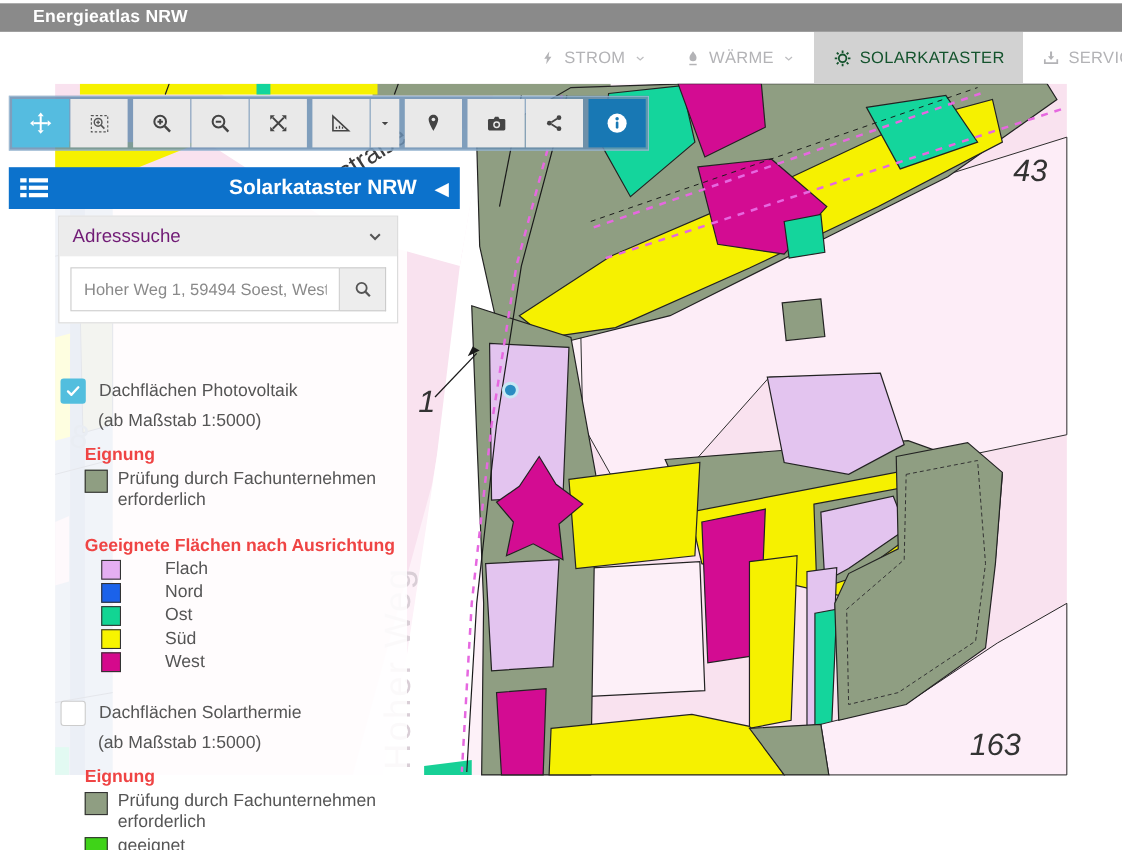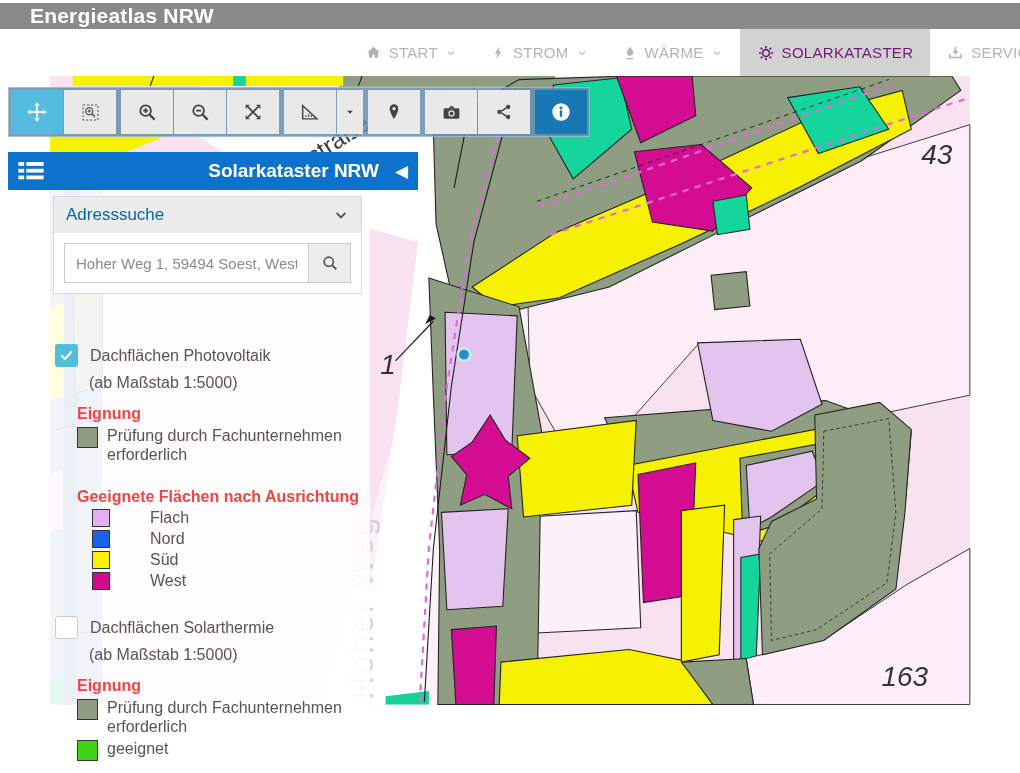--- a/index.html
+++ b/index.html
@@ -2,29 +2,29 @@
 <html><head>
 <meta charset="utf-8">
 <style>
   * { margin:0; padding:0; box-sizing:border-box; }
   html,body { width:1020px; height:773px; overflow:hidden; }
   body { font-family:"Liberation Sans","DejaVu Sans",sans-serif; position:relative; background:#fff; }
 
   
   .topbar { position:absolute; left:0; top:3px; width:1020px; height:26px; background:#8a8a8a;
             display:flex; align-items:center; padding-left:30px; }
-  .topbar .title { color:#fff; font-size:21px; font-weight:bold; letter-spacing:.2px; }
+  .topbar .title { color:#fff; font-size:16px; font-weight:bold; letter-spacing:.2px; }
 
   
   .navbar { position:absolute; left:0; top:29px; width:1020px; height:47px; background:#fff; overflow:hidden; }
   .nav-menu { display:flex; justify-content:flex-end; align-items:stretch; height:100%; margin-right:-36px; }
   .nav-item { display:flex; align-items:center; gap:7px; padding:0 17px; color:#b3b3b6; font-size:15px;
               letter-spacing:.3px; cursor:pointer; white-space:nowrap; }
   .nav-item svg { flex:0 0 auto; }
-  .nav-item.active { background:#d2d2d2; color:#701a75; }
+  .nav-item.active { background:#d2d2d2; color:#14532d; }
   .nav-caret { opacity:.85; }
 
   
   .map-wrap { position:absolute; left:0; top:76px; width:1020px; height:697px; }
   .map-wrap svg.map { display:block; }
   text.parcel { font-style:italic; fill:#333; }
 
   
   .toolbar { position:absolute; left:8px; top:87px; display:flex; gap:5px; padding:3px;
              background:rgba(104,141,176,.85); box-shadow:inset 0 0 0 1px rgba(190,215,235,.55); }
@@ -38,21 +38,21 @@
   
   .panel-header { position:absolute; left:8px; top:152px; width:410px; height:38px; background:#0c72cc;
                   display:flex; align-items:center; padding:0 10px; color:#fff; }
   .panel-title { flex:1; text-align:right; font-size:19px; font-weight:bold; }
   .collapse-btn { margin-left:16px; font-size:17px; color:#fff; background:none; border:none; cursor:pointer; line-height:1; }
   .panel-body { position:absolute; left:45px; top:190px; width:325px; height:583px;
                 background:rgba(255,255,255,.88); padding:6px 8px 0 8px; color:#555; font-size:16px; }
 
   .search-card { border:1px solid #d9d9d9; background:#fff; }
   .search-card-header { background:#ececec; height:36px; display:flex; align-items:center;
-                        justify-content:space-between; padding:4px 12px; font-size:17px; color:#0369a1; cursor:pointer; }
+                        justify-content:space-between; padding:4px 12px; font-size:17px; color:#701a75; cursor:pointer; }
   .search-card-body { padding:10px; display:flex; }
   .search-input { flex:1; height:40px; border:1px solid #ccc; font-size:15px; color:#8a8a8a; padding:0 11px;
                   font-family:inherit; background:#fff; }
   .search-btn { width:42px; height:40px; background:#ededed; border:1px solid #ccc; border-left:none;
                 display:flex; align-items:center; justify-content:center; cursor:pointer; }
 
   .layers { margin-top:50px; padding-left:2px; }
   .layer-row { display:flex; align-items:center; gap:12px; cursor:pointer; }
   .checkbox { width:23px; height:23px; border-radius:3px; flex:0 0 auto; display:flex; align-items:center;
               justify-content:center; }
@@ -175,29 +175,20 @@
 </svg>
 </div>
 
 <div class="topbar">
   <span class="title">Energieatlas NRW</span>
 </div>
 
 <div class="navbar">
   <div class="nav-menu">
     <div class="nav-item">
-      <svg width="17" height="17" viewBox="0 0 24 24" fill="currentColor">
-          <path d="M12 4 3 12h2.6v7.5h4.9V15h3v4.5h4.9V12H21z"></path>
-        </svg>
-      <span>START</span>
-      <svg class="nav-caret" width="12" height="12" viewBox="0 0 24 24" fill="none" stroke="currentColor" stroke-width="2.4">
-          <path d="M6 9.5 12 15l6-5.5"></path>
-        </svg>
-    </div>
-    <div class="nav-item">
       <svg width="15" height="17" viewBox="0 0 24 24" fill="currentColor">
           <path d="M13.5 2.5 6 13.5h4L8.8 21.5 16.5 10.5h-4.2z"></path>
         </svg>
       <span>STROM</span>
       <svg class="nav-caret" width="12" height="12" viewBox="0 0 24 24" fill="none" stroke="currentColor" stroke-width="2.4">
           <path d="M6 9.5 12 15l6-5.5"></path>
         </svg>
     </div>
     <div class="nav-item">
       <svg width="16" height="18" viewBox="0 0 24 24" fill="currentColor">
@@ -374,20 +365,24 @@
       <div class="group-title" style="margin-top:24px">Geeignete Flächen nach Ausrichtung</div>
       <div class="entry small">
         <span class="swatch" style="background: rgb(229, 174, 242);"></span>
         <span class="entry-label">Flach</span>
       </div>
       <div class="entry small">
         <span class="swatch" style="background: rgb(27, 98, 234);"></span>
         <span class="entry-label">Nord</span>
       </div>
       <div class="entry small">
+        <span class="swatch" style="background: rgb(18, 213, 147);"></span>
+        <span class="entry-label">Ost</span>
+      </div>
+      <div class="entry small">
         <span class="swatch" style="background: rgb(248, 244, 0);"></span>
         <span class="entry-label">Süd</span>
       </div>
       <div class="entry small">
         <span class="swatch" style="background: rgb(213, 9, 140);"></span>
         <span class="entry-label">West</span>
       </div>
     </div>
 
     <div class="layer-row gap-lg">

